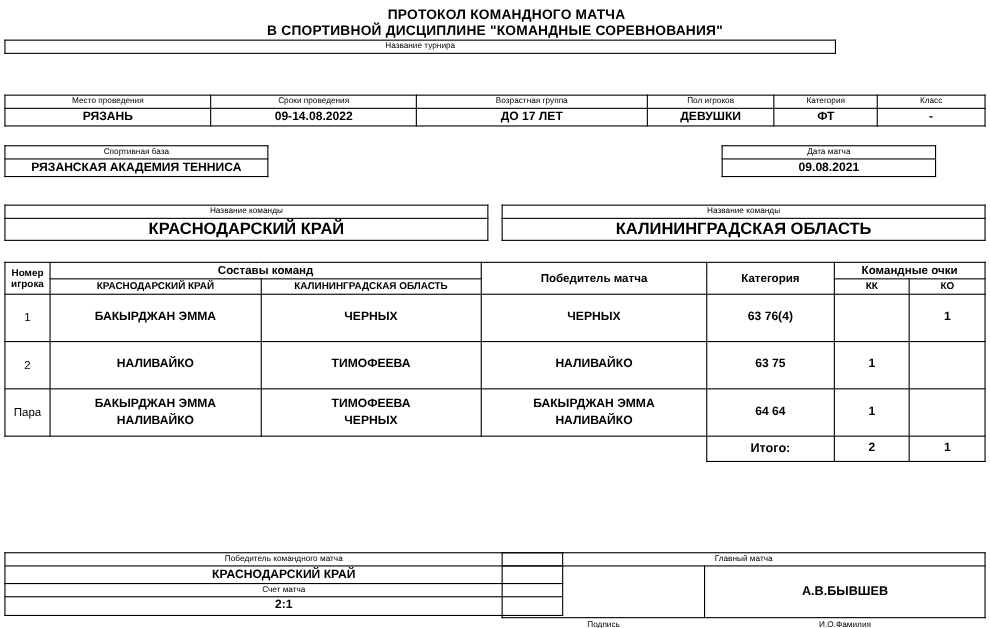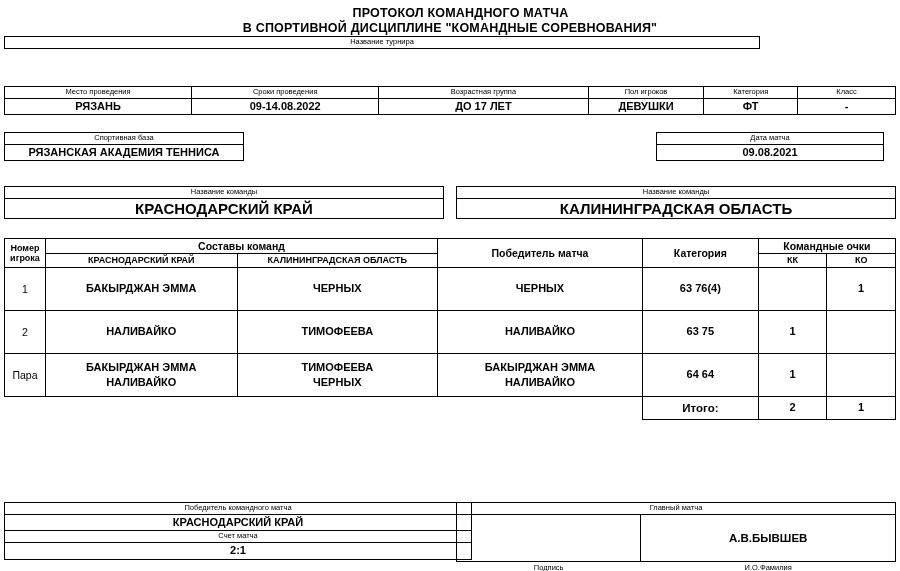--- a/index.html
+++ b/index.html
@@ -72,21 +72,21 @@
 
   #tournament-block { left: 4px; top: 30px; width: 756px; }
   #tournament-block table { width: 100%; }
 
   #info-block { left: 4px; top: 80px; width: 892px; }
   #info-block table { width: 100%; }
 
   #venue-block { left: 4px; top: 126px; width: 240px; }
   #venue-block table { width: 100%; }
 
-  #date-block { left: 656px; top: 126px; width: 228px; }
+  #date-block { left: 656px; top: 126px; width: 195px; }
   #date-block table { width: 100%; }
 
   #team1-block { left: 4px; top: 180px; width: 440px; }
   #team1-block table { width: 100%; }
 
   #team2-block { left: 456px; top: 180px; width: 440px; }
   #team2-block table { width: 100%; }
 
   #match-block { left: 4px; top: 232px; width: 892px; }
   #match-block table { width: 100%; }
@@ -121,21 +121,21 @@
   }
   .blank-cell { border: none !important; }
   .total-label {
     font-weight: bold;
     font-size: 11.5px;
     text-align: right;
     padding-right: 6px;
   }
 
   .footer-wrap { position: relative; width: 892px; }
-  .footer-left { position: absolute; left: 0; top: 0; width: 468px; border-radius: 19px; }
+  .footer-left { position: absolute; left: 0; top: 0; width: 508px; border-radius: 19px; }
   .footer-right { position: absolute; left: 452px; top: 0; width: 440px; }
   .footer-left table, .footer-right table { width: 100%; }
   .sig-row td { height: 44px; }
   .sig-sub {
     font-size: 7.5px;
     font-weight: normal;
   }
   .judge-name {
     font-weight: bold;
     font-size: 11.5px;

